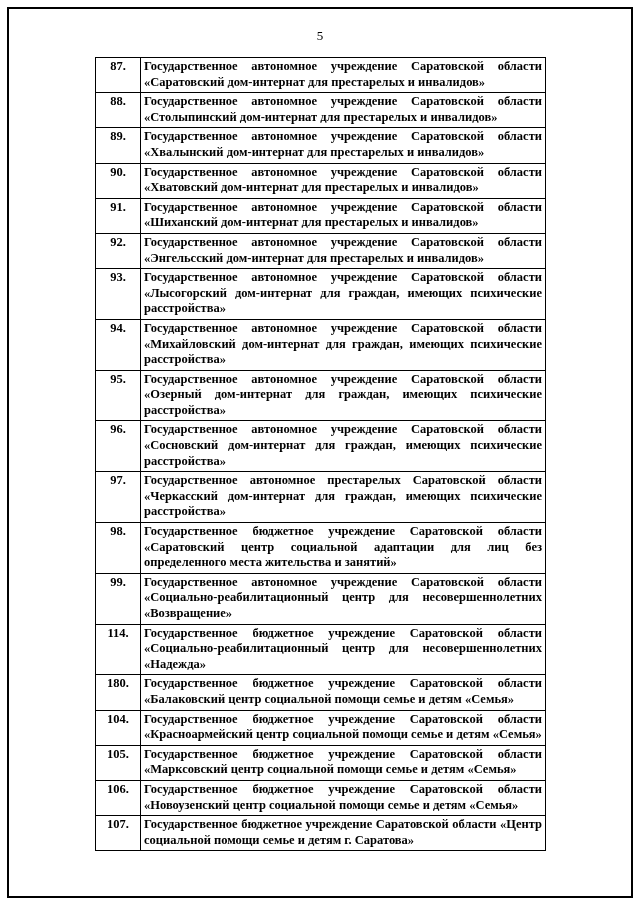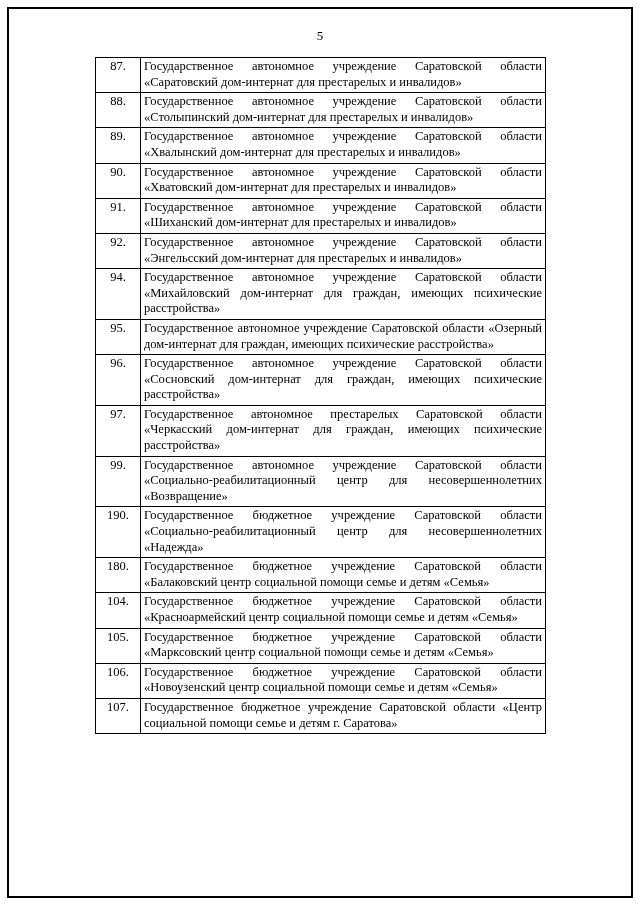--- a/index.html
+++ b/index.html
@@ -39,20 +39,21 @@
     width: 451px;
     border-collapse: collapse;
     table-layout: fixed;
     font-size: 12.5px;
     line-height: 15.6px;
   }
   table.doc-table td {
     border: 1px solid #000000;
     vertical-align: top;
     padding: 1px 3px 2px 3px;
+    font-weight: bold;
   }
   td.cell-num {
     width: 38px;
     text-align: center;
   }
   td.cell-text {
     text-align: justify;
     text-justify: inter-word;
     padding-left: 6px;
     padding-right: 5px;
@@ -85,41 +86,49 @@
       </tr>
       <tr>
         <td class="cell-num">91.</td>
         <td class="cell-text">Государственное автономное учреждение Саратовской области «Шиханский дом-интернат для престарелых и инвалидов»</td>
       </tr>
       <tr>
         <td class="cell-num">92.</td>
         <td class="cell-text">Государственное автономное учреждение Саратовской области «Энгельсский дом-интернат для престарелых и инвалидов»</td>
       </tr>
       <tr>
+        <td class="cell-num">93.</td>
+        <td class="cell-text">Государственное автономное учреждение Саратовской области «Лысогорский дом-интернат для граждан, имеющих психические расстройства»</td>
+      </tr>
+      <tr>
         <td class="cell-num">94.</td>
         <td class="cell-text">Государственное автономное учреждение Саратовской области «Михайловский дом-интернат для граждан, имеющих психические расстройства»</td>
       </tr>
       <tr>
         <td class="cell-num">95.</td>
         <td class="cell-text">Государственное автономное учреждение Саратовской области «Озерный дом-интернат для граждан, имеющих психические расстройства»</td>
       </tr>
       <tr>
         <td class="cell-num">96.</td>
         <td class="cell-text">Государственное автономное учреждение Саратовской области «Сосновский дом-интернат для граждан, имеющих психические расстройства»</td>
       </tr>
       <tr>
         <td class="cell-num">97.</td>
         <td class="cell-text">Государственное автономное престарелых Саратовской области «Черкасский дом-интернат для граждан, имеющих психические расстройства»</td>
       </tr>
       <tr>
+        <td class="cell-num">98.</td>
+        <td class="cell-text">Государственное бюджетное учреждение Саратовской области «Саратовский центр социальной адаптации для лиц без определенного места жительства и занятий»</td>
+      </tr>
+      <tr>
         <td class="cell-num">99.</td>
         <td class="cell-text">Государственное автономное учреждение Саратовской области «Социально-реабилитационный центр для несовершеннолетних «Возвращение»</td>
       </tr>
       <tr>
-        <td class="cell-num">190.</td>
+        <td class="cell-num">114.</td>
         <td class="cell-text">Государственное бюджетное учреждение Саратовской области «Социально-реабилитационный центр для несовершеннолетних «Надежда»</td>
       </tr>
       <tr>
         <td class="cell-num">180.</td>
         <td class="cell-text">Государственное бюджетное учреждение Саратовской области «Балаковский центр социальной помощи семье и детям «Семья»</td>
       </tr>
       <tr>
         <td class="cell-num">104.</td>
         <td class="cell-text">Государственное бюджетное учреждение Саратовской области «Красноармейский центр социальной помощи семье и детям «Семья»</td>
       </tr>

